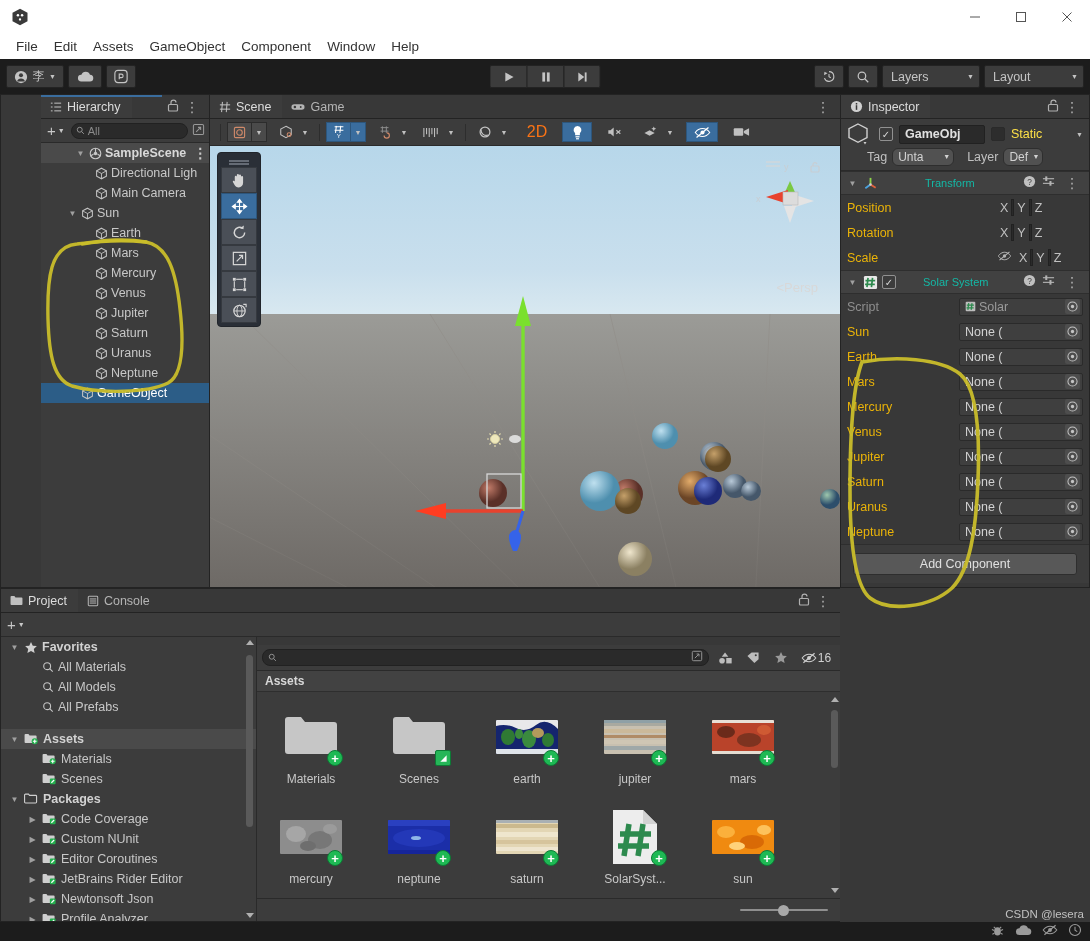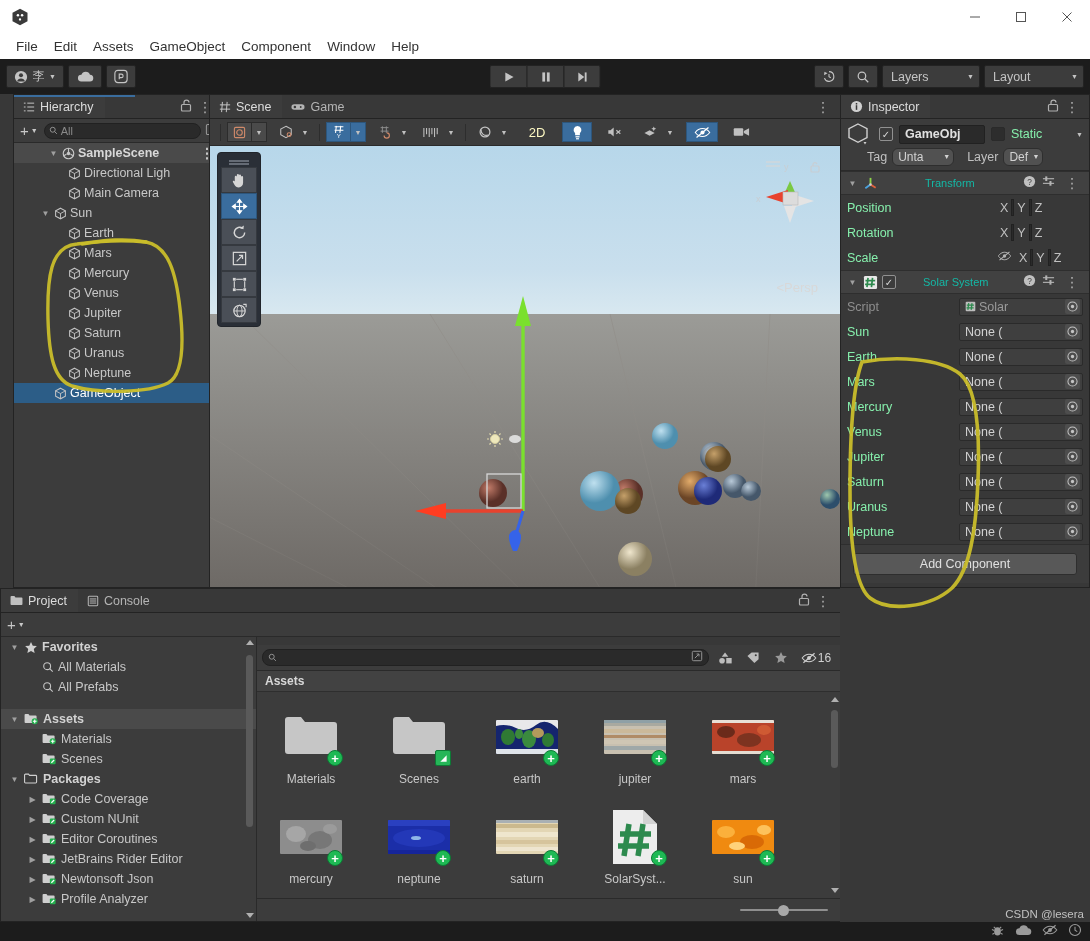--- a/index.html
+++ b/index.html
@@ -41,21 +41,21 @@
             border-bottom:1px solid #232323; }
   .tab { display:flex; align-items:center; gap:5px; padding:0 11px 0 9px; font-size:12.5px; color:#b4b4b4;
          background:#383838; }
   .tab.active { background:#3c3c3c; color:#dcdcdc; }
   .tab.active::before { content:""; position:absolute; top:0; height:2px; background:#2c5d87; }
   .tab-accent { position:absolute; top:0; left:0; height:2px; background:#3a6d9e; }
   .tabrow-right { margin-left:auto; display:flex; align-items:center; gap:2px; padding-right:6px; color:#b0b0b0; }
   .dots { letter-spacing:0; font-size:14px; line-height:1; padding:0 4px; }
 
   
-  #hierarchy { left:13px; top:94px; width:210px; height:494px; }
+  #hierarchy { left:0; top:94px; width:210px; height:494px;padding-left:40px; }
   .h-toolbar { height:24px; background:#3c3c3c; display:flex; align-items:center; padding:0 4px; gap:4px;
                border-bottom:1px solid #2a2a2a; }
   .plus-btn { display:flex; align-items:center; color:#c8c8c8; font-size:15px; gap:2px; padding:0 2px; }
   .search-box { flex:1; height:16px; background:#2a2a2a; border:1px solid #212121; border-radius:8px;
                 display:flex; align-items:center; padding:0 4px; gap:3px; }
   .search-box .ph { color:#8a8a8a; font-size:11px; }
   .h-body { flex:1; background:#3c3c3c; overflow:hidden; position:relative; }
   .h-row { height:20px; display:flex; align-items:center; gap:3px; padding-right:4px; position:relative;
            white-space:nowrap; font-size:12.5px; }
   .h-row.scene { background:#4a4a4a; font-weight:bold; color:#d8d8d8; }
@@ -99,21 +99,21 @@
         display:flex; align-items:center; justify-content:center; color:#d8d8d8; font-size:10px; flex:0 0 auto;}
   .namefield { background:#2a2a2a; border:1px solid #212121; border-radius:2px; height:19px; padding:0 5px;
                display:flex; align-items:center; color:#e0e0e0; font-weight:bold; font-size:12.5px; overflow:hidden;}
   .smalldrop { background:#515151; border:1px solid #2e2e2e; border-radius:6px; height:18px; padding:0 3px 0 5px;
                display:flex; align-items:center; justify-content:space-between; color:#d2d2d2; font-size:12px; overflow:hidden;}
   .comp-head { height:24px; background:#414141; display:flex; align-items:center; gap:5px; padding:0 6px;
                border-top:1px solid #2e2e2e; border-bottom:1px solid #2e2e2e; }
   .comp-title { font-weight:normal; color:#14b8a6; font-size:11px; margin-left:42px; }
   .comp-icons { margin-left:auto; display:flex; align-items:center; gap:6px; color:#b4b4b4; }
   .prop-row { height:25px; display:flex; align-items:center; padding:0 6px; }
-  .prop-label { width:150px; color:#86efac; font-size:12.5px; }
+  .prop-label { width:150px; color:#eab308; font-size:12.5px; }
   .prop-label.dim { color:#8e8e8e; }
   .xyz { display:flex; align-items:center; gap:0; flex:1; }
   .axis { display:flex; align-items:center; }
   .axis-l { color:#c0c0c0; font-size:12.5px; padding:0 3px; }
   .axis-f { width:3px; height:17px; background:#2a2a2a; border:1px solid #212121; }
   .objfield { flex:1; height:18px; background:#3f3f3f; border:1px solid #2a2a2a; border-radius:2px;
               display:flex; align-items:center; padding:0 2px 0 5px; color:#d2d2d2; font-size:12.5px; overflow:hidden; }
   .objfield .obj-dot { margin-left:auto; width:15px; height:15px; background:#4d4d4d; border-radius:2px;
               display:flex; align-items:center; justify-content:center; flex:0 0 auto;}
   .addcomp-wrap { padding:8px 12px; background:#3c3c3c; border-top:1px solid #2e2e2e; }
@@ -521,21 +521,21 @@
       <div class="sv-sep"></div>
       <div class="sv-grp">
         <div class="sv-btn flat">
             <svg width="14" height="14" viewBox="0 0 16 16">
               <circle cx="8" cy="8" r="5.6" fill="none" stroke="#c4c4c4" stroke-width="1.4"></circle>
               <path d="M3.5 5.5 a6 6 0 0 0 8 6" fill="none" stroke="#c4c4c4" stroke-width="1.2"></path>
             </svg>
           </div>
         <div class="sv-caret flat">▼</div>
       </div>
-      <div class="sv-btn flat" style="margin-left:8px;min-width:34px;font-size:13px;color:#fef9c3">
+      <div class="sv-btn flat" style="margin-left:8px;min-width:34px;font-size:16px;color:#f97316">
         <span>2D</span>
       </div>
       <div class="sv-btn on" style="margin-left:8px;width:30px">
         <svg width="11" height="15" viewBox="0 0 12 16">
             <path d="M6 1a4.3 4.3 0 0 1 2.6 7.7V11H3.4V8.7A4.3 4.3 0 0 1 6 1z" fill="#fff"></path>
             <rect x="3.8" y="12" width="4.4" height="1.4" fill="#fff"></rect>
             <rect x="4.4" y="14.2" width="3.2" height="1.3" fill="#fff"></rect>
           </svg>
       </div>
       <div class="sv-btn flat" style="margin-left:8px;width:30px">
@@ -786,21 +786,21 @@
 
     <div class="ins-head">
       <div class="ins-r1">
         <svg width="26" height="24" viewBox="0 0 26 24">
           <path d="M11 2 L20 6.7 L20 15.6 L11 20.3 L2 15.6 L2 6.7 Z" fill="none" stroke="#d0d0d0" stroke-width="1.4"></path>
           <path d="M16.5 20 L19.5 20 L18 22.5 Z" fill="#d0d0d0"></path>
         </svg>
         <div class="cb">✓</div>
         <div class="namefield" style="width:86px">GameObj</div>
         <div class="cb" style="border-color:#2a2a2a;background:#2d2d2d"></div>
-        <span style="color:#86efac">Static</span>
+        <span style="color:#fde047">Static</span>
         <span style="font-size:7px;margin-left:auto;color:#c0c0c0">▼</span>
       </div>
       <div class="ins-r2">
         <span style="color:#c0c0c0">Tag</span>
         <div class="smalldrop" style="width:62px">
           <span>Unta</span>
             <span style="font-size:7px">▼</span>
         </div>
         <span style="color:#c0c0c0;margin-left:8px">Layer</span>
         <div class="smalldrop" style="width:40px">
@@ -1110,20 +1110,29 @@
               </svg>
               <span>All Materials</span>
             </div>
             <div class="p-row">
               <span style="width:22px;flex:0 0 auto"></span>
               <span class="tri"></span>
               <svg width="12" height="12" viewBox="0 0 14 14">
                 <circle cx="6" cy="6" r="4" fill="none" stroke="#c4c4c4" stroke-width="1.3"></circle>
                 <line x1="9" y1="9" x2="12.5" y2="12.5" stroke="#c4c4c4" stroke-width="1.3"></line>
               </svg>
+              <span>All Models</span>
+            </div>
+            <div class="p-row">
+              <span style="width:22px;flex:0 0 auto"></span>
+              <span class="tri"></span>
+              <svg width="12" height="12" viewBox="0 0 14 14">
+                <circle cx="6" cy="6" r="4" fill="none" stroke="#c4c4c4" stroke-width="1.3"></circle>
+                <line x1="9" y1="9" x2="12.5" y2="12.5" stroke="#c4c4c4" stroke-width="1.3"></line>
+              </svg>
               <span>All Prefabs</span>
             </div>
             <div class="p-row" style="height: 12px;"></div>
             <div class="p-row sel">
               <span style="width:4px;flex:0 0 auto"></span>
               <span class="tri">▼</span>
               <svg width="15" height="12" viewBox="0 0 16 13">
                 <path d="M0.5 2.2A1 1 0 0 1 1.5 1.2h3.2l1.2 1.4h6.6a1 1 0 0 1 1 1v6.2a1 1 0 0 1-1 1H1.5a1 1 0 0 1-1-1z" fill="#cfcfcf"></path>
                 <circle cx="11.5" cy="9" r="3.3" fill="#24b04e"></circle>
                 <path d="M11.5 7v4M9.5 9h4" stroke="#fff" stroke-width="1.2"></path>

